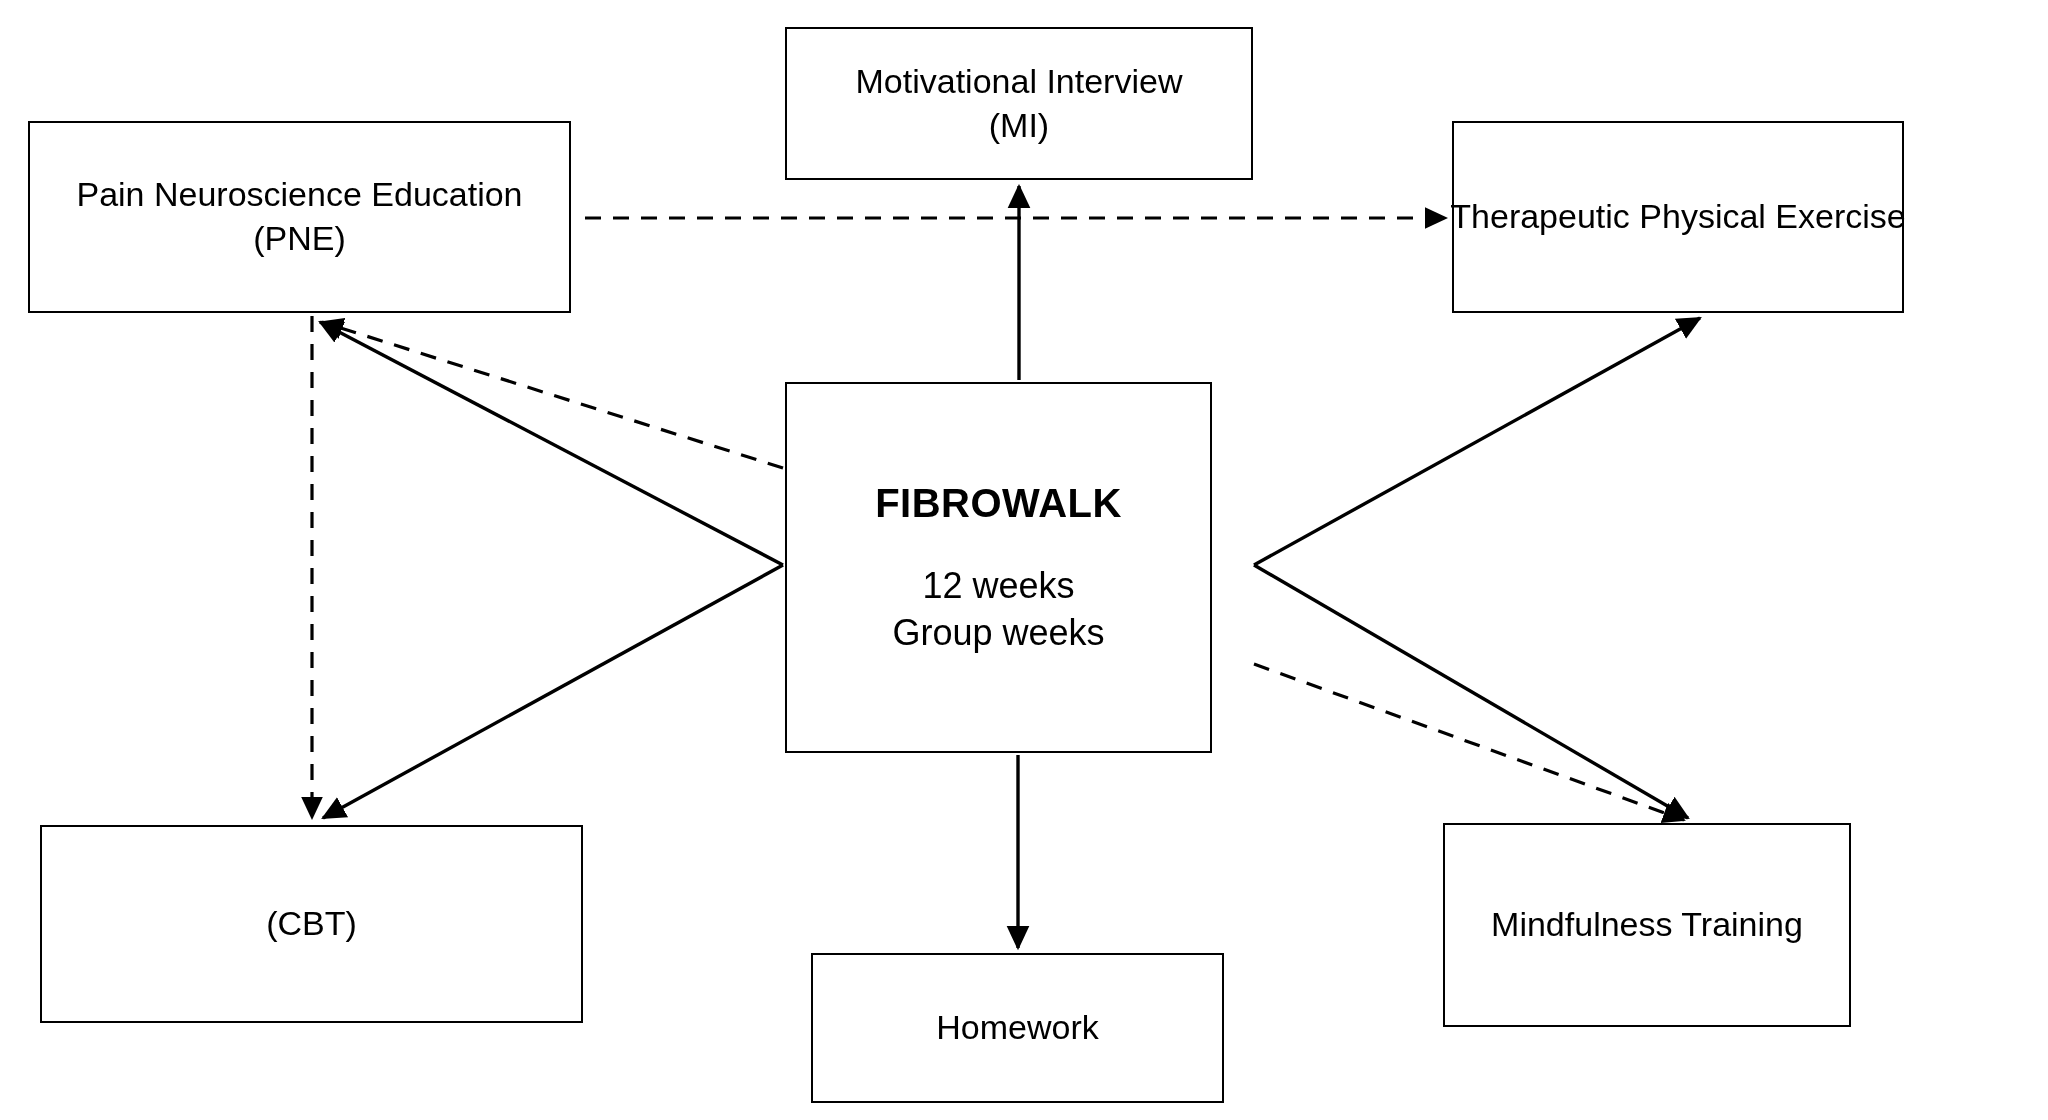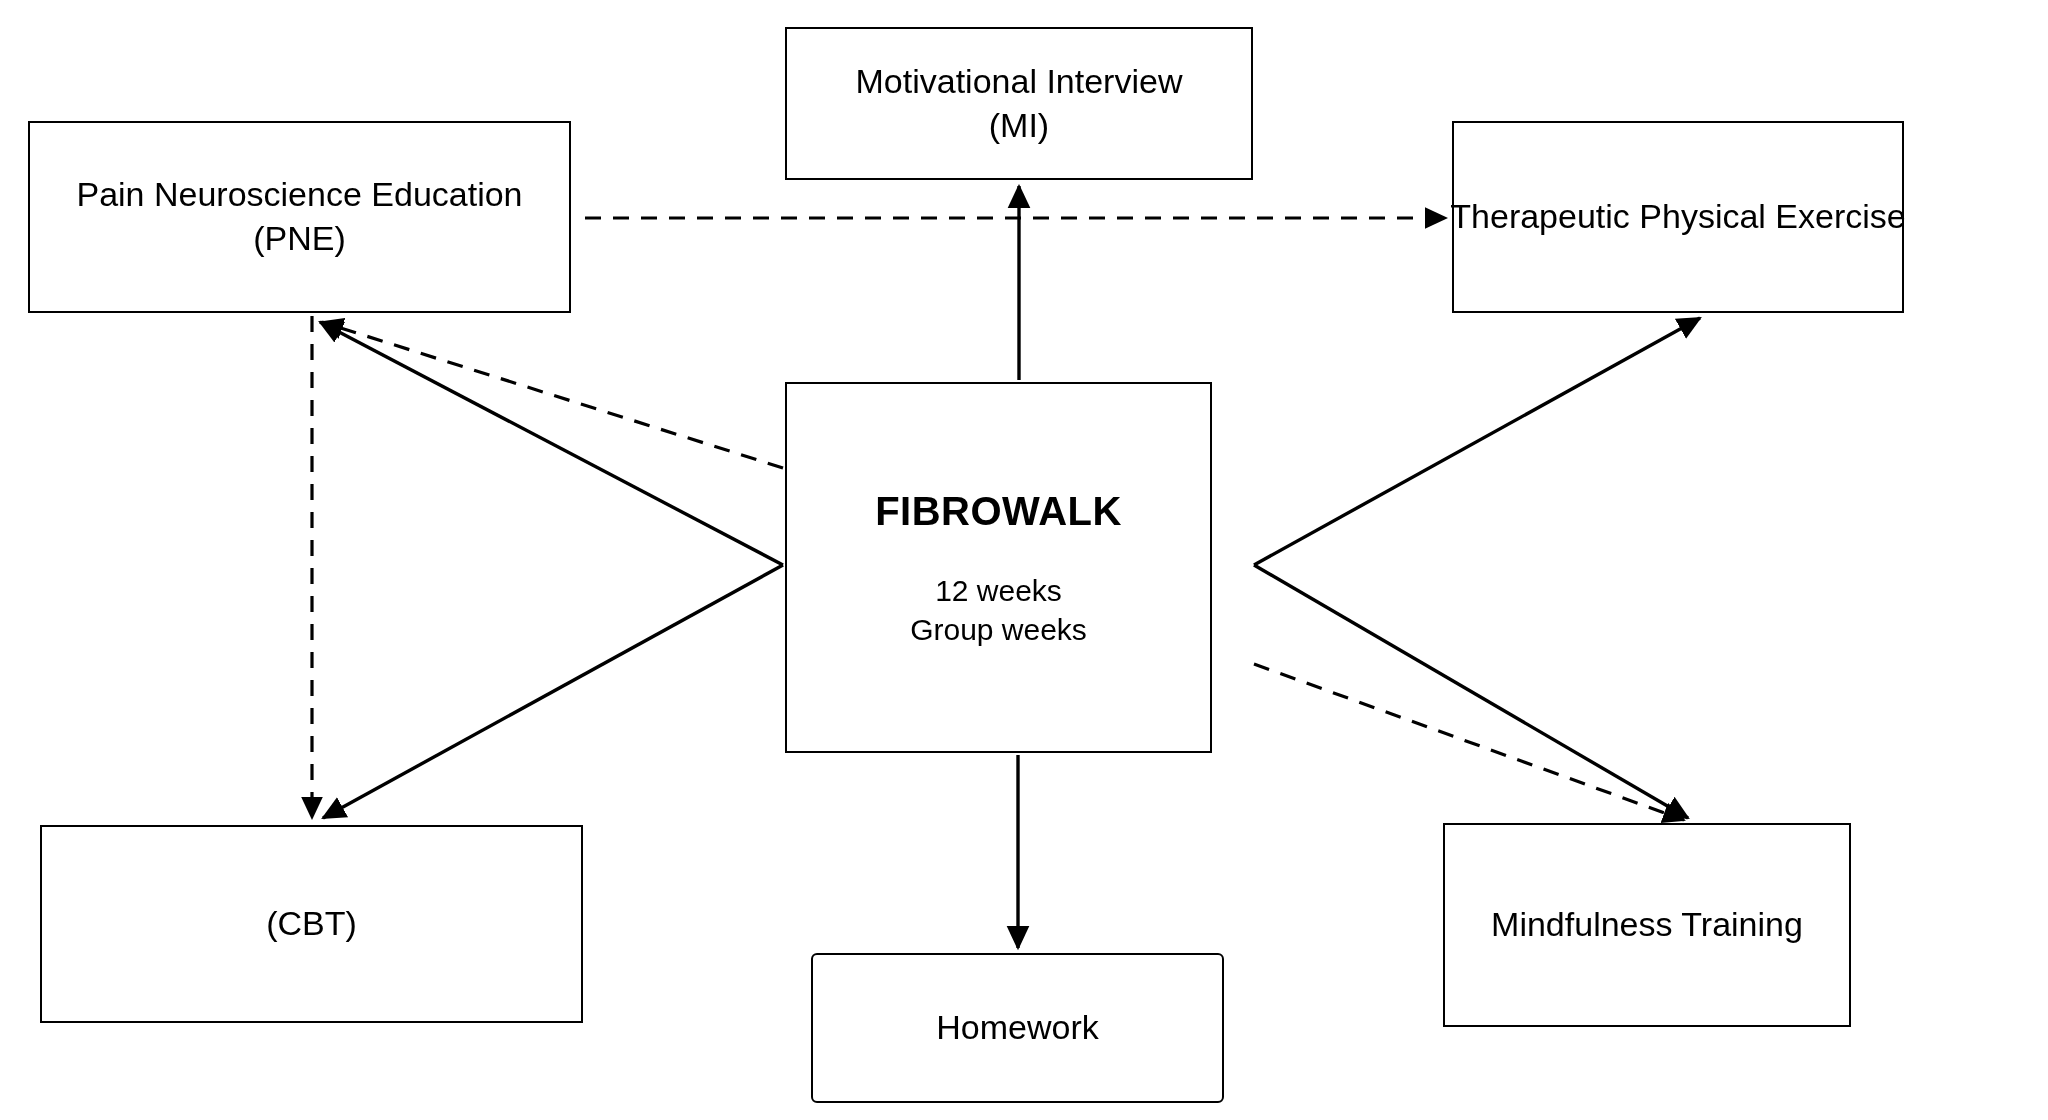--- a/index.html
+++ b/index.html
@@ -44,21 +44,21 @@
   }
   .node .line { display: block; white-space: nowrap; text-align: center; }
   .node.center { font-size: 34px; }
   .node .title-strong {
     font-weight: bold;
     font-size: 40px;
     letter-spacing: 0.5px;
     margin-bottom: 34px;
   }
   .node .sub {
-    font-size: 30px;
+    font-size: 36px;
     line-height: 1.3;
   }
 </style>
 </head>
 <body>
 
 <div id="canvas">
 
   <svg id="edges" viewBox="0 0 2048 1120" width="2048" height="1120" xmlns="http://www.w3.org/2000/svg">
     <defs>
@@ -115,21 +115,21 @@
   <div class="node center" style="left:785px; top:382px; width:427px; height:371px;">
     <span class="line title-strong">FIBROWALK</span>
     <span class="line sub">12 weeks</span>
     <span class="line sub">Group weeks</span>
   </div>
 
   <div class="node" style="left:40px; top:825px; width:543px; height:198px;">
     <span class="line">(CBT)</span>
   </div>
 
-  <div class="node" style="left:811px; top:953px; width:413px; height:150px;border-radius:6px;">
+  <div class="node" style="left:811px; top:953px; width:413px; height:150px;">
     <span class="line">Homework</span>
   </div>
 
   <div class="node" style="left:1443px; top:823px; width:408px; height:204px;">
     <span class="line">Mindfulness Training</span>
   </div>
 
 </div>
 
 </body></html>

